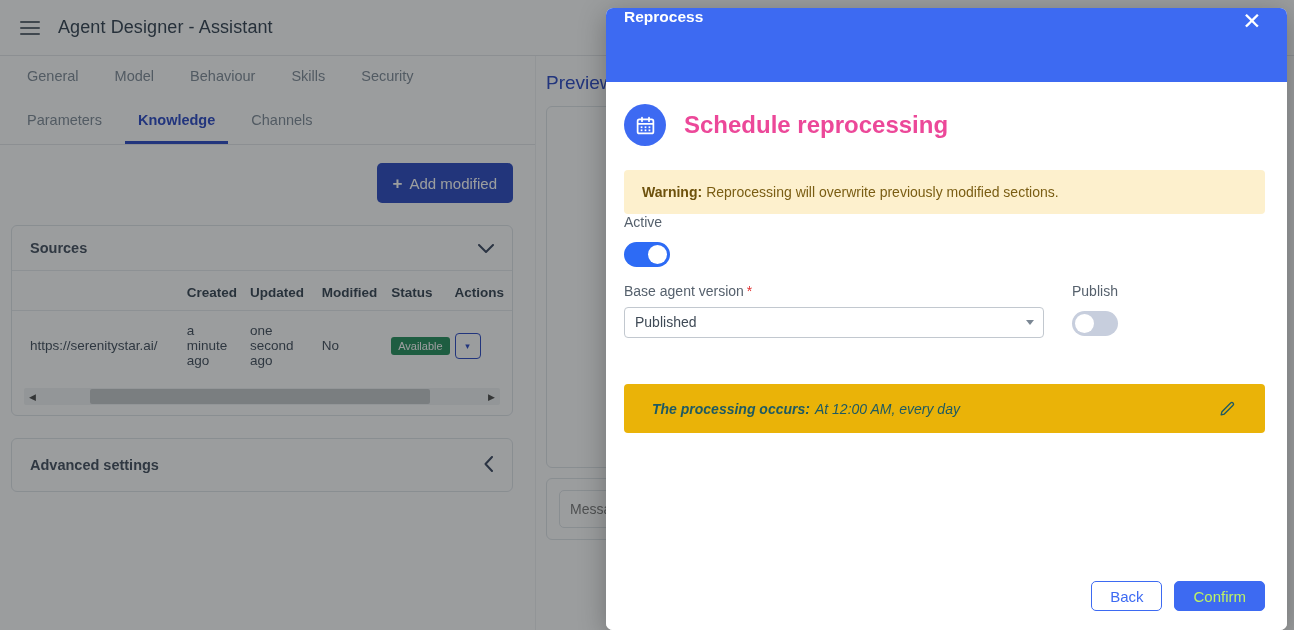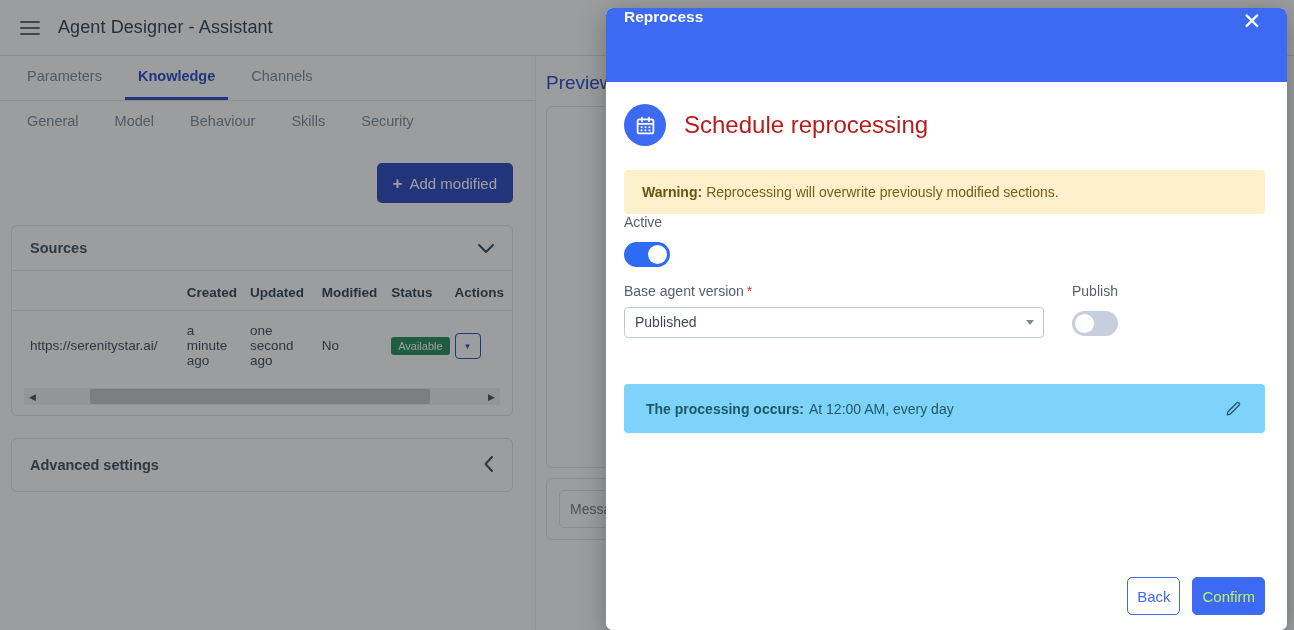--- a/index.html
+++ b/index.html
@@ -149,21 +149,21 @@
     flex: 1; padding: 22px 22px 0 18px; overflow-y: auto; position: relative;
   }
   .modal-body::-webkit-scrollbar { width: 9px; }
   .modal-body::-webkit-scrollbar-thumb { background: #d4d6d9; border-radius: 5px; }
 
   .sched-row { display: flex; align-items: center; gap: 18px; margin: 0 0 24px 0; }
   .cal-circle {
     width: 42px; height: 42px; border-radius: 50%; background: #3d6af2;
     display: flex; align-items: center; justify-content: center; flex: 0 0 42px;
   }
-  .sched-title { font-size: 24px; color: #b91c1c; font-weight: 400; }
+  .sched-title { font-size: 24px; color: #ec4899; font-weight: 700; }
 
   .warn {
     background: #fdf0cd; border-radius: 4px; padding: 14px 18px;
     font-size: 14px; color: #7a5d13; 
   }
   .warn b { color: #6d510c; font-weight: 700; margin-right: 4px; }
 
   .field-label { font-size: 14px; color: #56616d; margin-bottom: 12px; }
 
   .switch {
@@ -191,33 +191,33 @@
     background: #fff; font-size: 14px; color: #3f4a56; padding: 0 26px 0 10px;
     font-family: inherit; line-height: 29px; text-align: left;
   }
   .caret {
     position: absolute; right: 10px; top: 13px;
     width: 0; height: 0; border-left: 4px solid transparent;
     border-right: 4px solid transparent; border-top: 5px solid #7b8794;
   }
 
   .info-bar {
-    background: #7dd3fc; border-radius: 4px; padding: 15px 22px;
+    background: #eab308; border-radius: 4px; padding: 15px 28px;
     margin-top: 44px; display: flex; align-items: center;
-    font-size: 14px; color: #1e5a63;
+    font-size: 14px; color: #1e5a63; font-style: italic;
   }
   .info-bar b { font-weight: 700; margin-right: 5px; }
   .pencil { margin-left: auto; cursor: pointer; display: flex; }
 
   .modal-foot {
     flex: 0 0 68px; display: flex; align-items: center; justify-content: flex-end;
     gap: 12px; padding: 0 22px; background: #fff;
   }
   .btn {
-    height: 38px; padding: 0 9px; border-radius: 5px; font-size: 15px;
+    height: 30px; padding: 0 18px; border-radius: 5px; font-size: 15px;
     cursor: pointer; font-family: inherit;
   }
   .btn-back { background: #fff; border: 1px solid #3d6af2; color: #3d6af2; }
   .btn-confirm { background: #3d6af2; border: 1px solid #3d6af2; color: #bef264; }
 </style>
 </head>
 <body>
 
 <div id="root">
 
@@ -231,33 +231,33 @@
       </div>
       <div class="app-title">Agent Designer - Assistant</div>
       <div class="topbar-actions">
         <button class="ghost-btn"></button>
         <button class="ghost-btn"></button>
       </div>
     </div>
 
     <div class="body-area">
       <div class="left-pane">
-
-        <div class="tabs-row second">
-          <button class="tab">Parameters</button>
-          <button class="tab active">Knowledge</button>
-          <button class="tab">Channels</button>
-        </div>
 
         <div class="tabs-row">
           <button class="tab">General</button>
           <button class="tab">Model</button>
           <button class="tab">Behaviour</button>
           <button class="tab">Skills</button>
           <button class="tab">Security</button>
+        </div>
+
+        <div class="tabs-row second">
+          <button class="tab">Parameters</button>
+          <button class="tab active">Knowledge</button>
+          <button class="tab">Channels</button>
         </div>
 
         <div class="add-row">
           <button class="add-btn">
             <span class="plus">+</span>
             <span>Add modified</span>
           </button>
         </div>
 
         <div class="card">

